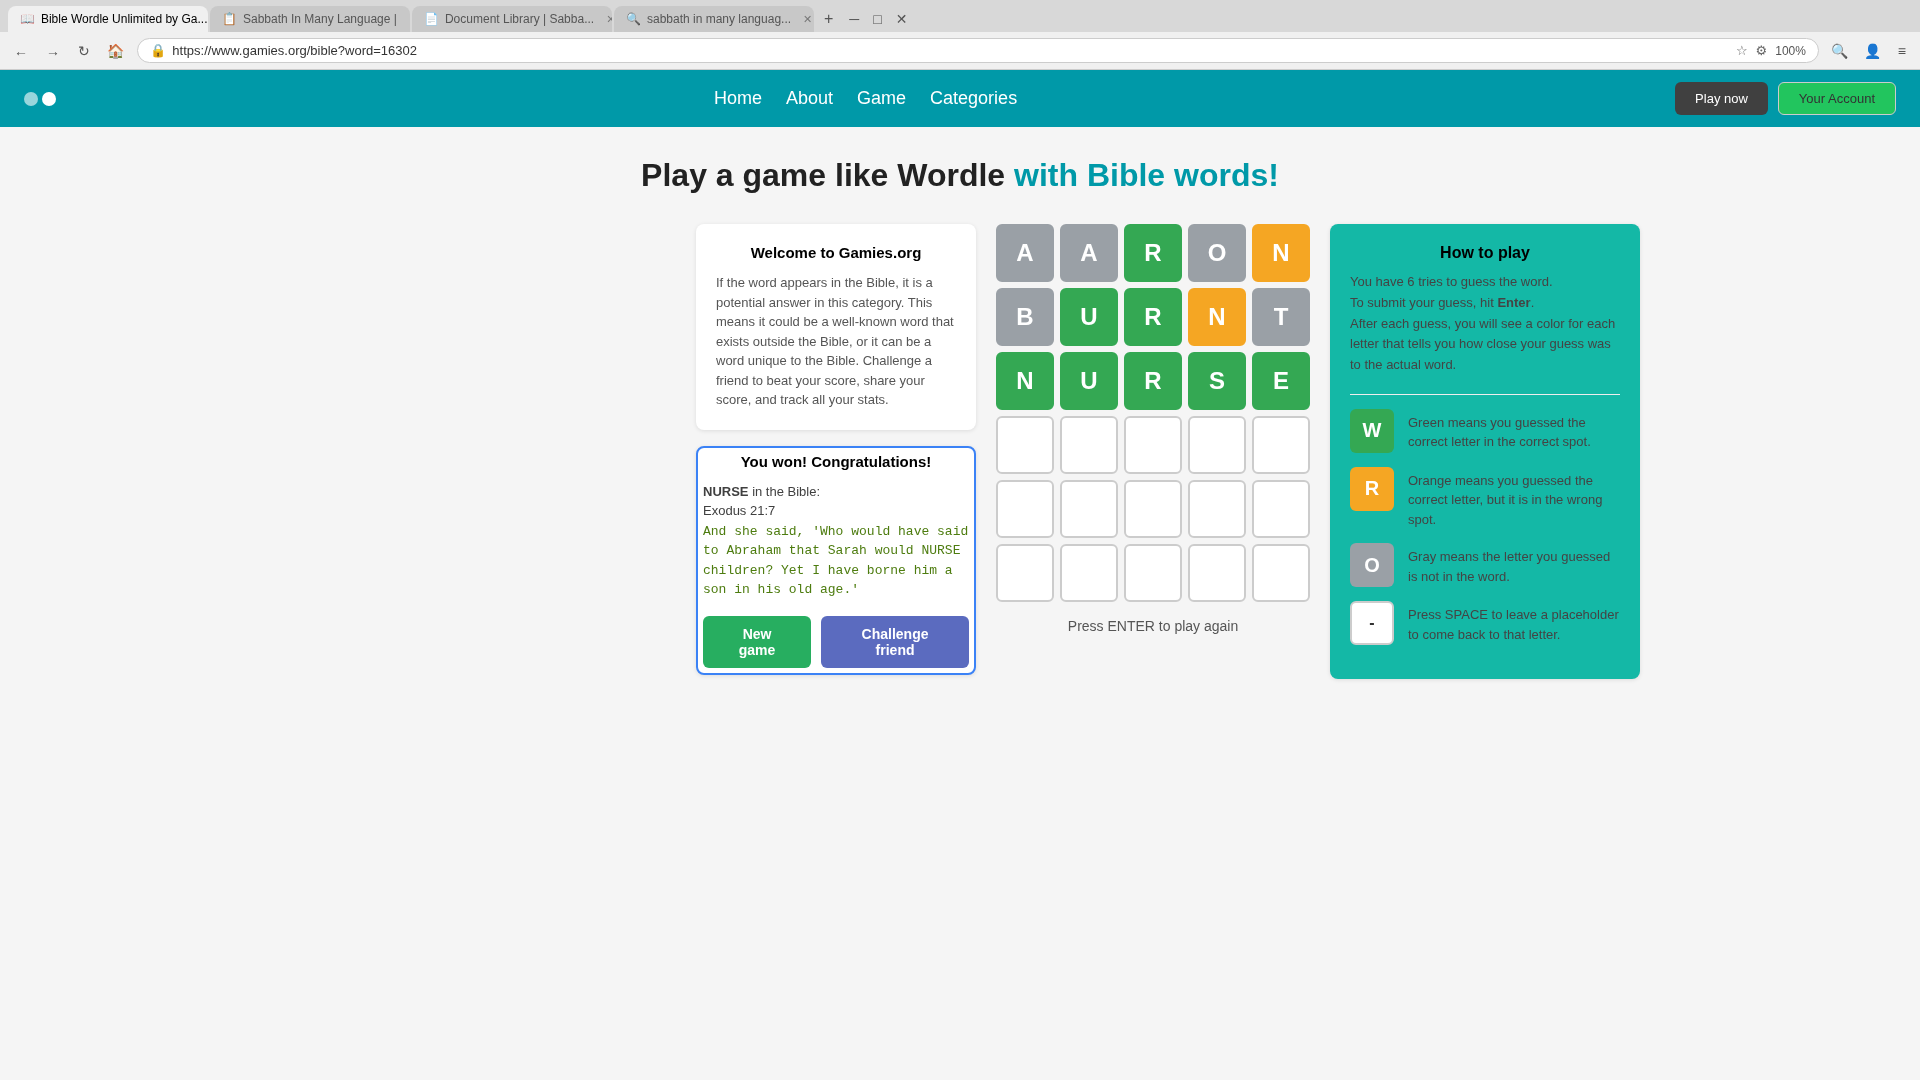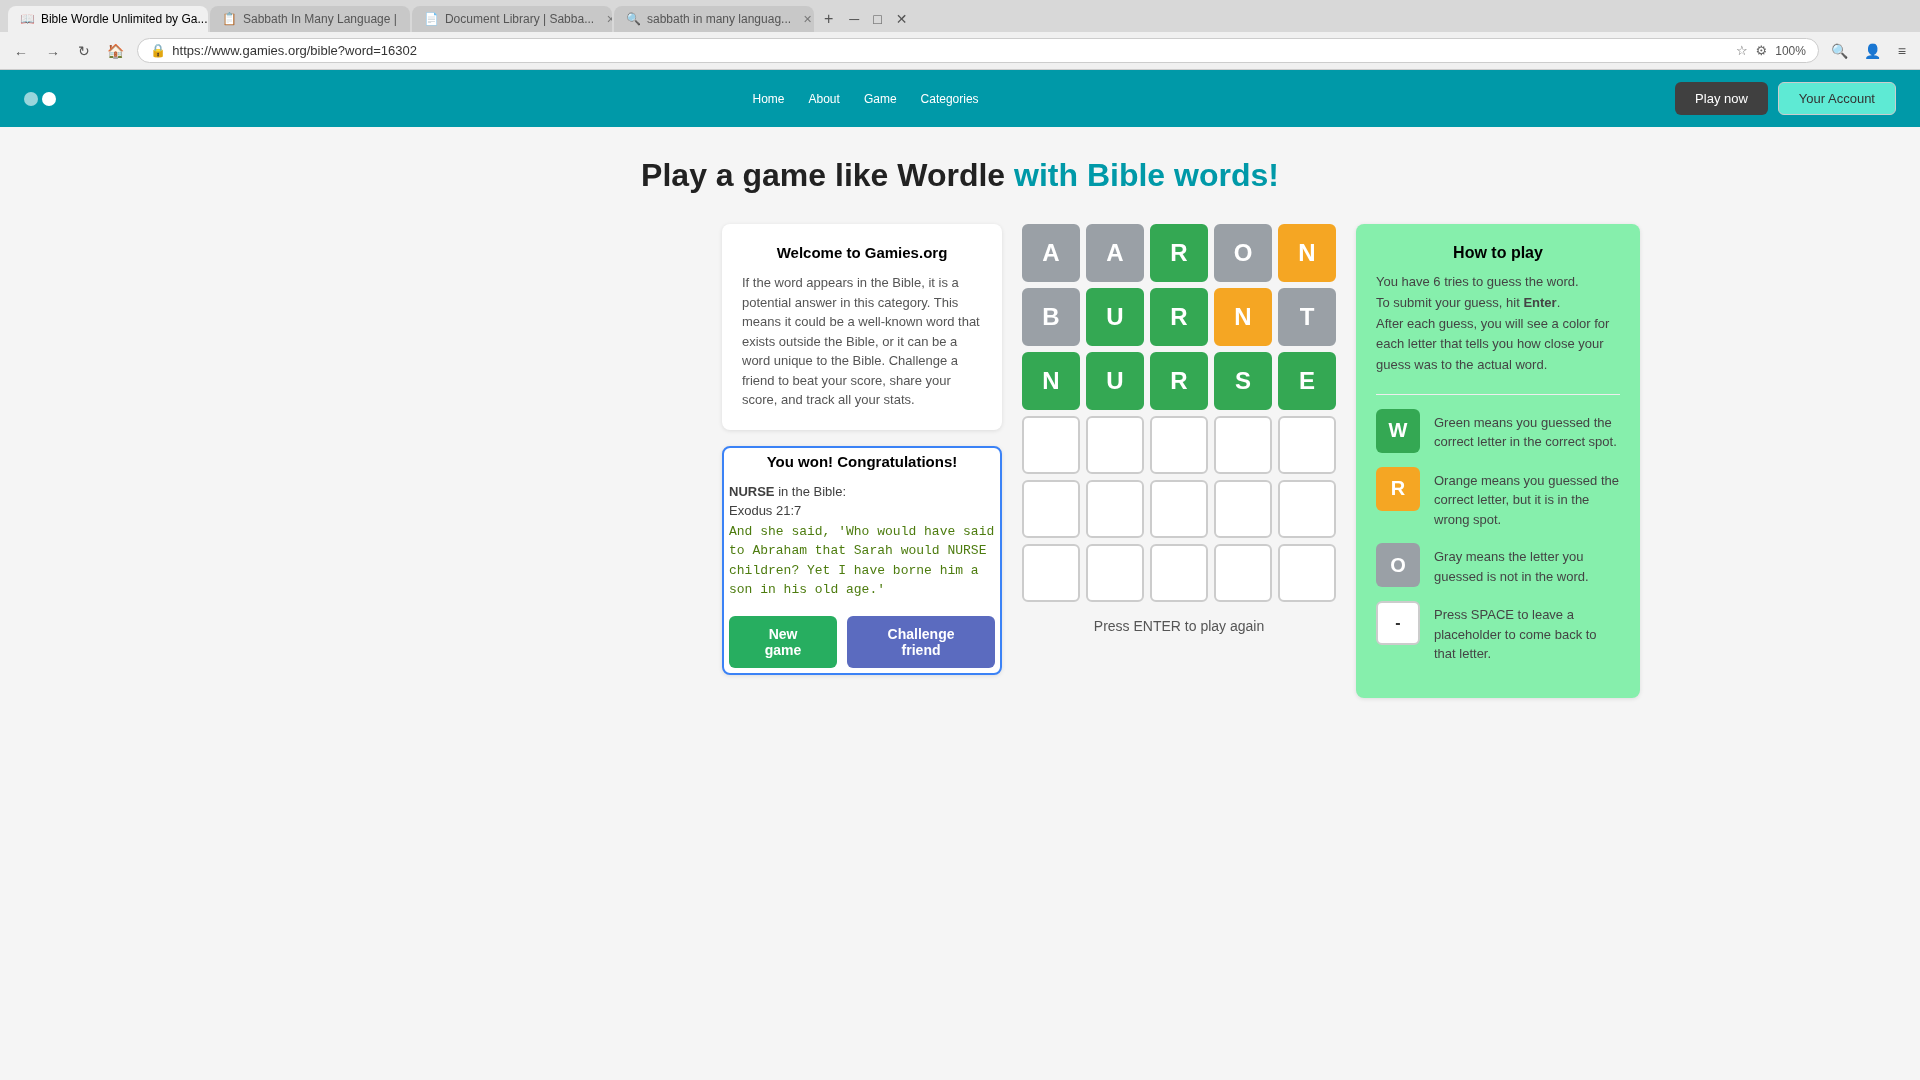--- a/index.html
+++ b/index.html
@@ -117,36 +117,36 @@
       width: 14px;
       height: 14px;
       border-radius: 50%;
       background: white;
     }
     .logo-dot:first-child { background: rgba(255,255,255,0.6); }
     .nav-links {
       display: flex;
       gap: 24px;
       color: white;
-      font-size: 12px;
+      font-size: 18px;
     }
     .nav-link { cursor: pointer; }
     .header-btns {
       display: flex;
       gap: 10px;
     }
     .header-btn {
       padding: 8px 20px;
       border-radius: 6px;
       font-size: 13px;
       cursor: pointer;
       border: none;
     }
     .btn-dark { background: #404040; color: white; }
-    .btn-outline { background: #5eead4; color: #333; border: 1px solid #ccc; }
+    .btn-outline { background: #22c55e; color: #333; border: 1px solid #ccc; }
 
     
     .main-content {
       padding: 30px 20px;
       max-width: 1400px;
       margin: 0 auto;
     }
     .page-title {
       text-align: center;
       font-size: 32px;
@@ -277,22 +277,22 @@
     .cell.empty { background: white; border-color: #ccc; color: transparent; }
 
     .press-enter {
       font-size: 14px;
       color: #555;
       margin-top: 6px;
     }
 
     
     .how-to-play {
-      width: 284px;
-      background: #86efac;
+      width: 310px;
+      background: #14b8a6;
       border-radius: 8px;
       padding: 20px;
       box-shadow: 0 1px 4px rgba(0,0,0,0.1);
     }
     .how-title {
       font-weight: bold;
       font-size: 16px;
       text-align: center;
       margin-bottom: 10px;
     }

